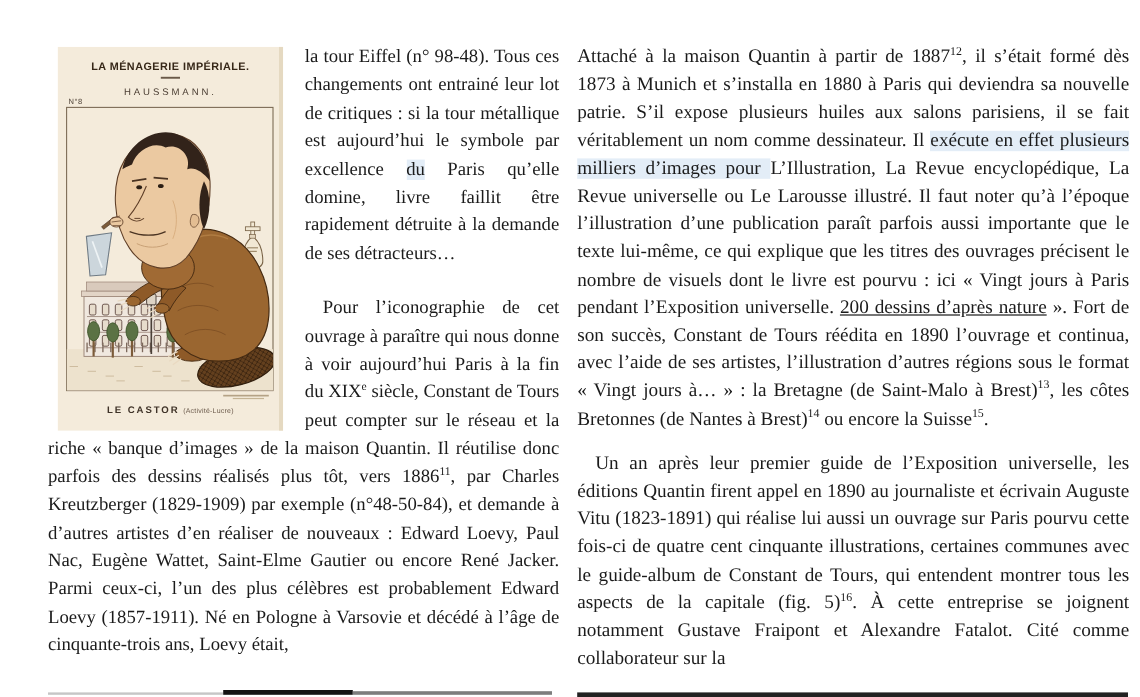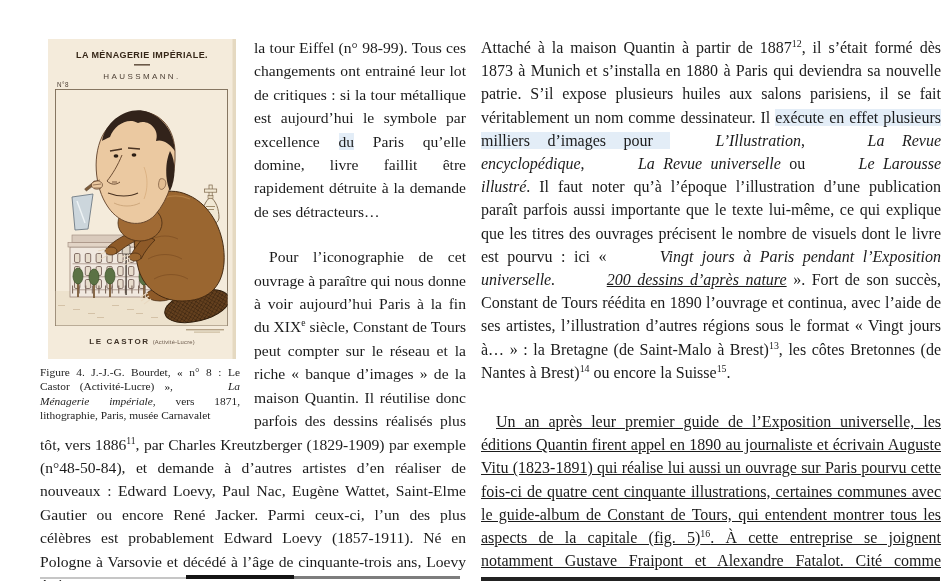--- a/index.html
+++ b/index.html
@@ -15,22 +15,22 @@
     position:absolute;left:40px;top:36px;width:426px;
     font-size:15.6px;line-height:23.4px;text-align:justify;
   }
   .right-col{
     position:absolute;left:481px;top:36px;width:460px;
     font-size:16px;line-height:23.2px;text-align:justify;
   }
   p.para{margin:0;}
   p.para + p.para{margin-top:22px;}
   p.indent{text-indent:15px;}
-  .right-col p.para + p.para{margin-top:26px;text-decoration:underline;}
-  .it{font-style:italic;padding-left:45px;}
+  .right-col p.para + p.para{margin-top:14px;}
+  .it{}
   .ul{text-decoration:underline;}
   .hl{background:#e3edf7;}
   sup{font-size:0.62em;line-height:0;vertical-align:super;}
   
   figure.fig{
     float:left;width:200px;margin:3px 14px 2px 0;padding:0;
   }
   figure.fig svg{display:block;margin-left:8px;}
   figcaption{
     margin-top:6px;
@@ -222,24 +222,23 @@
         </g>
 
         <text x="94" y="305" text-anchor="middle" class="t-caption"><tspan>LE CASTOR</tspan><tspan class="t-caption-paren" dx="3">(Activité-Lucre)</tspan></text>
 
         <g>
           <rect x="138" y="290" width="38" height="1.4" fill="#b5a286"></rect>
           <rect x="146" y="292.6" width="26" height="1" fill="#c4b394"></rect>
         </g>
       </svg>
 
-      <figcaption><span>Figure 4. J.-J.-G. Bourdet, « n° 8 : Le Castor (Activité-Lucre) », </span><span class="it">La Ménagerie impériale</span><span>, vers 1871, lithographie, Paris, musée Carnavalet</span></figcaption>
     </figure>
 
-    <p class="para"><span>la tour Eiffel (n° 98-99). Tous ces changements ont entrainé leur lot de critiques : si la tour métallique est aujourd’hui le symbole par excellence </span><span class="hl">du</span><span> Paris qu’elle domine, livre faillit être rapidement détruite à la demande de ses détracteurs…</span></p>
+    <p class="para"><span>la tour Eiffel (n° 98-48). Tous ces changements ont entrainé leur lot de critiques : si la tour métallique est aujourd’hui le symbole par excellence </span><span class="hl">du</span><span> Paris qu’elle domine, livre faillit être rapidement détruite à la demande de ses détracteurs…</span></p>
     <p class="para indent"><span>Pour l’iconographie de cet ouvrage à paraître qui nous donne à voir aujourd’hui Paris à la fin du XIX</span><sup>e</sup><span> siècle, Constant de Tours peut compter sur le réseau et la riche « banque d’images » de la maison Quantin. Il réutilise donc parfois des dessins réalisés plus tôt, vers 1886</span><sup>11</sup><span>, par Charles Kreutzberger (1829-1909) par exemple (n°48-50-84), et demande à d’autres artistes d’en réaliser de nouveaux : Edward Loevy, Paul Nac, Eugène Wattet, Saint-Elme Gautier ou encore René Jacker. Parmi ceux-ci, l’un des plus célèbres est probablement Edward Loevy (1857-1911). Né en Pologne à Varsovie et décédé à l’âge de cinquante-trois ans, Loevy était,</span></p>
   </div>
 
   <div class="right-col">
     <p class="para"><span>Attaché à la maison Quantin à partir de 1887</span><sup>12</sup><span>, il s’était formé dès 1873 à Munich et s’installa en 1880 à Paris qui deviendra sa nouvelle patrie. S’il expose plusieurs huiles aux salons parisiens, il se fait véritablement un nom comme dessinateur. Il </span><span class="hl">exécute en effet plusieurs milliers d’images pour </span><span class="it">L’Illustration</span><span>, </span><span class="it">La Revue encyclopédique</span><span>, </span><span class="it">La Revue universelle</span><span> ou </span><span class="it">Le Larousse illustré</span><span>. Il faut noter qu’à l’époque l’illustration d’une publication paraît parfois aussi importante que le texte lui-même, ce qui explique que les titres des ouvrages précisent le nombre de visuels dont le livre est pourvu : ici « </span><span class="it">Vingt jours à Paris pendant l’Exposition universelle. </span><span class="it ul">200 dessins d’après nature</span><span> ». Fort de son succès, Constant de Tours réédita en 1890 l’ouvrage et continua, avec l’aide de ses artistes, l’illustration d’autres régions sous le format « Vingt jours à… » : la Bretagne (de Saint-Malo à Brest)</span><sup>13</sup><span>, les côtes Bretonnes (de Nantes à Brest)</span><sup>14</sup><span> ou encore la Suisse</span><sup>15</sup><span>.</span></p>
     <p class="para indent"><span>Un an après leur premier guide de l’Exposition universelle, les éditions Quantin firent appel en 1890 au journaliste et écrivain Auguste Vitu (1823-1891) qui réalise lui aussi un ouvrage sur Paris pourvu cette fois-ci de quatre cent cinquante illustrations, certaines communes avec le guide-album de Constant de Tours, qui entendent montrer tous les aspects de la capitale (fig. 5)</span><sup>16</sup><span>. À cette entreprise se joignent notamment Gustave Fraipont et Alexandre Fatalot. Cité comme collaborateur sur la</span></p>
   </div>
 
   <div class="cutbar" style="left:40px;top:576.5px;width:146px;height:2px;background:#c6c6c6;"></div>
   <div class="cutbar" style="left:186px;top:574.5px;width:108px;height:4.5px;background:#141414;"></div>

